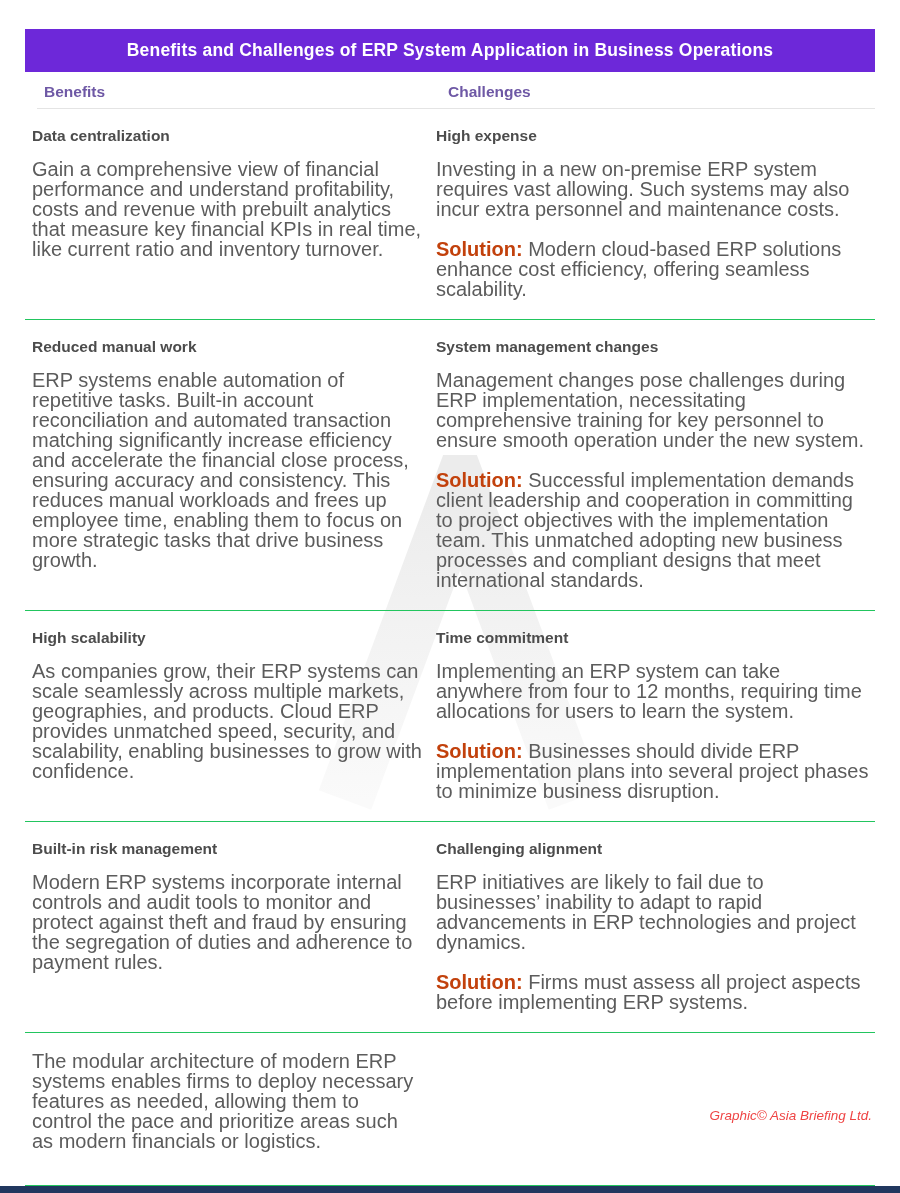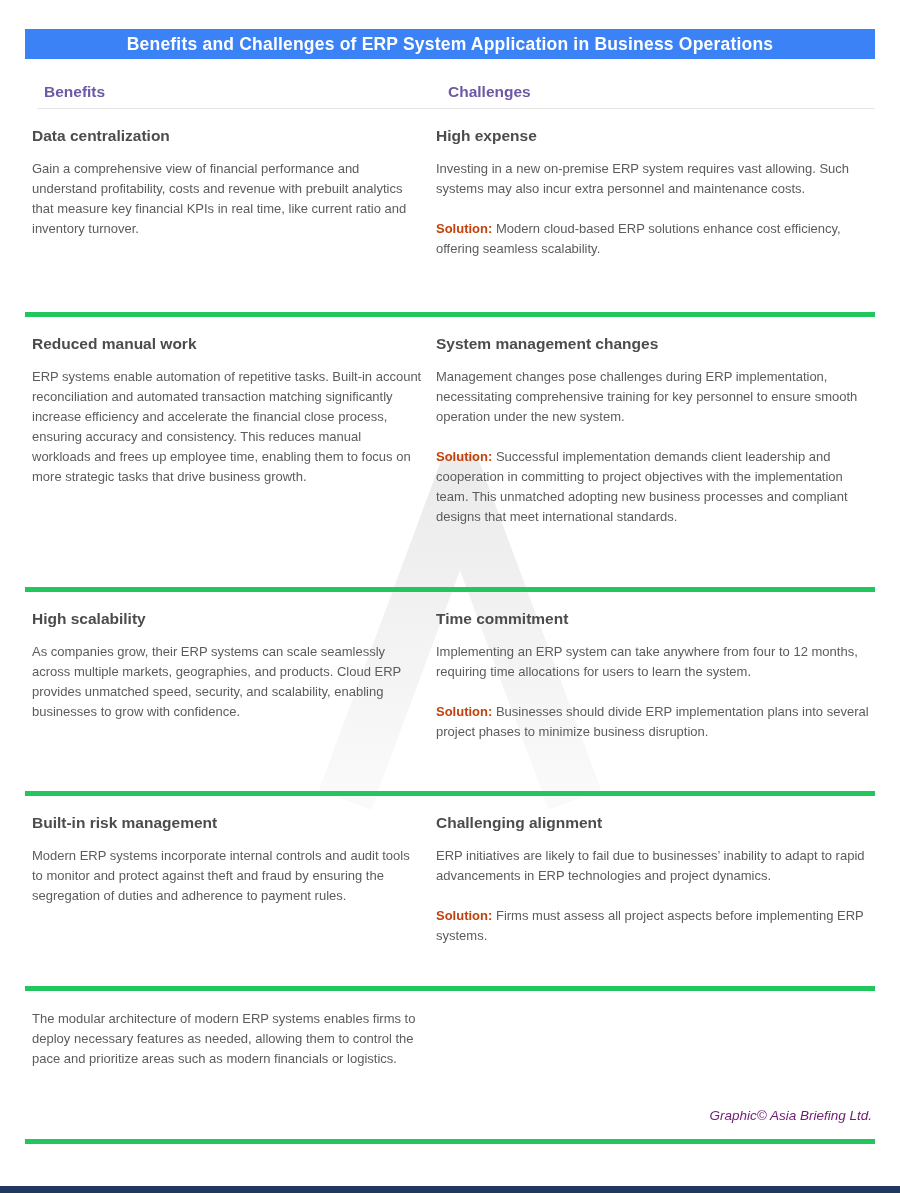--- a/index.html
+++ b/index.html
@@ -1,41 +1,41 @@
 <!DOCTYPE html>
 <html><head>
 <meta charset="utf-8">
 <style>
   html,body { margin:0; padding:0; background:#ffffff; }
   body { width:900px; height:1193px; position:relative; font-family:"Liberation Sans", sans-serif; }
   .page { position:relative; width:900px; height:1193px; overflow:hidden; background:#ffffff; }
 
   .watermark { position:absolute; left:300px; top:455px; width:330px; height:370px; z-index:0; pointer-events:none; }
 
-  .banner { position:absolute; left:25px; top:29px; width:850px; height:30px; background:#3b82f6;
+  .banner { position:absolute; left:25px; top:29px; width:850px; height:43px; background:#6d28d9;
             display:flex; align-items:center; justify-content:center; z-index:1; }
   .banner-title { color:#ffffff; font-size:17.5px; font-weight:bold; letter-spacing:0.2px; }
 
   .content { position:absolute; left:25px; top:72px; width:850px; z-index:1; }
 
   .colheads { display:grid; grid-template-columns:390px 436px; column-gap:14px; padding:11px 0 7px 7px;
               border-bottom:1px solid #e4e4e4; box-sizing:border-box;margin-left:12px; }
   .colhead { color:#6e58a5; font-size:15.5px; font-weight:bold; }
 
   .row { display:grid; grid-template-columns:390px 436px; column-gap:14px; padding:18px 0 0 7px;
-         border-bottom:5px solid #22c55e; box-sizing:border-box; }
+         border-bottom:1px solid #22c55e; box-sizing:border-box; }
   .r1 { min-height:208px; } .r2 { min-height:275px; } .r3 { min-height:204px; }
   .r4 { min-height:195px; } .r5 { min-height:153px; }
 
   .cell h3 { margin:0 0 14px 0; font-size:15.5px; font-weight:bold; color:#4c4c4c; }
-  .cell p  { margin:0 0 20px 0; font-size:13px; line-height:20px; color:#5c5c5c; }
+  .cell p  { margin:0 0 20px 0; font-size:20px; line-height:20px; color:#5c5c5c; }
   .cell p strong { color:#c2410c; }
 
   .credit { position:absolute; top:1108px; right:28px; font-size:13.5px; font-style:italic;
-            color:#701a75; z-index:1; }
+            color:#ef4444; z-index:1; }
 
   .footer-bar { position:absolute; left:0; bottom:0; width:900px; height:7px; background:#21375f; z-index:1; }
 </style>
 </head>
 <body>
 
 <div class="page">
 
   <svg class="watermark" viewBox="0 0 330 370" aria-hidden="true">
     <defs>

